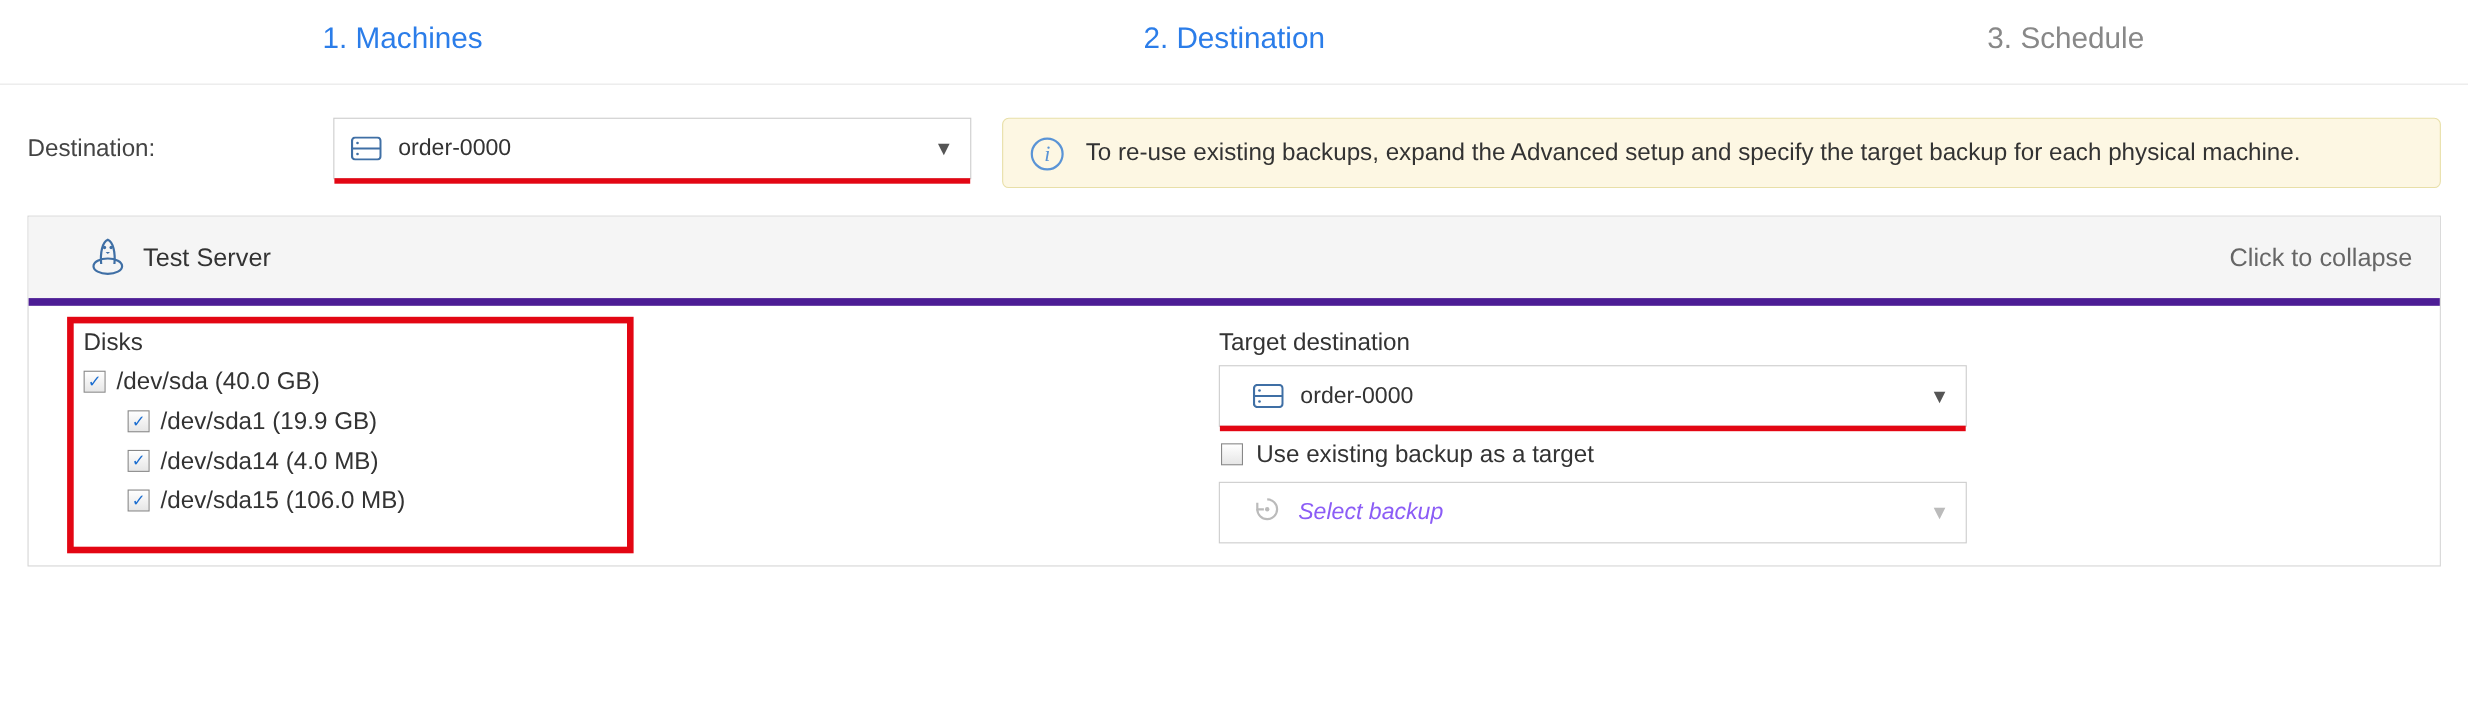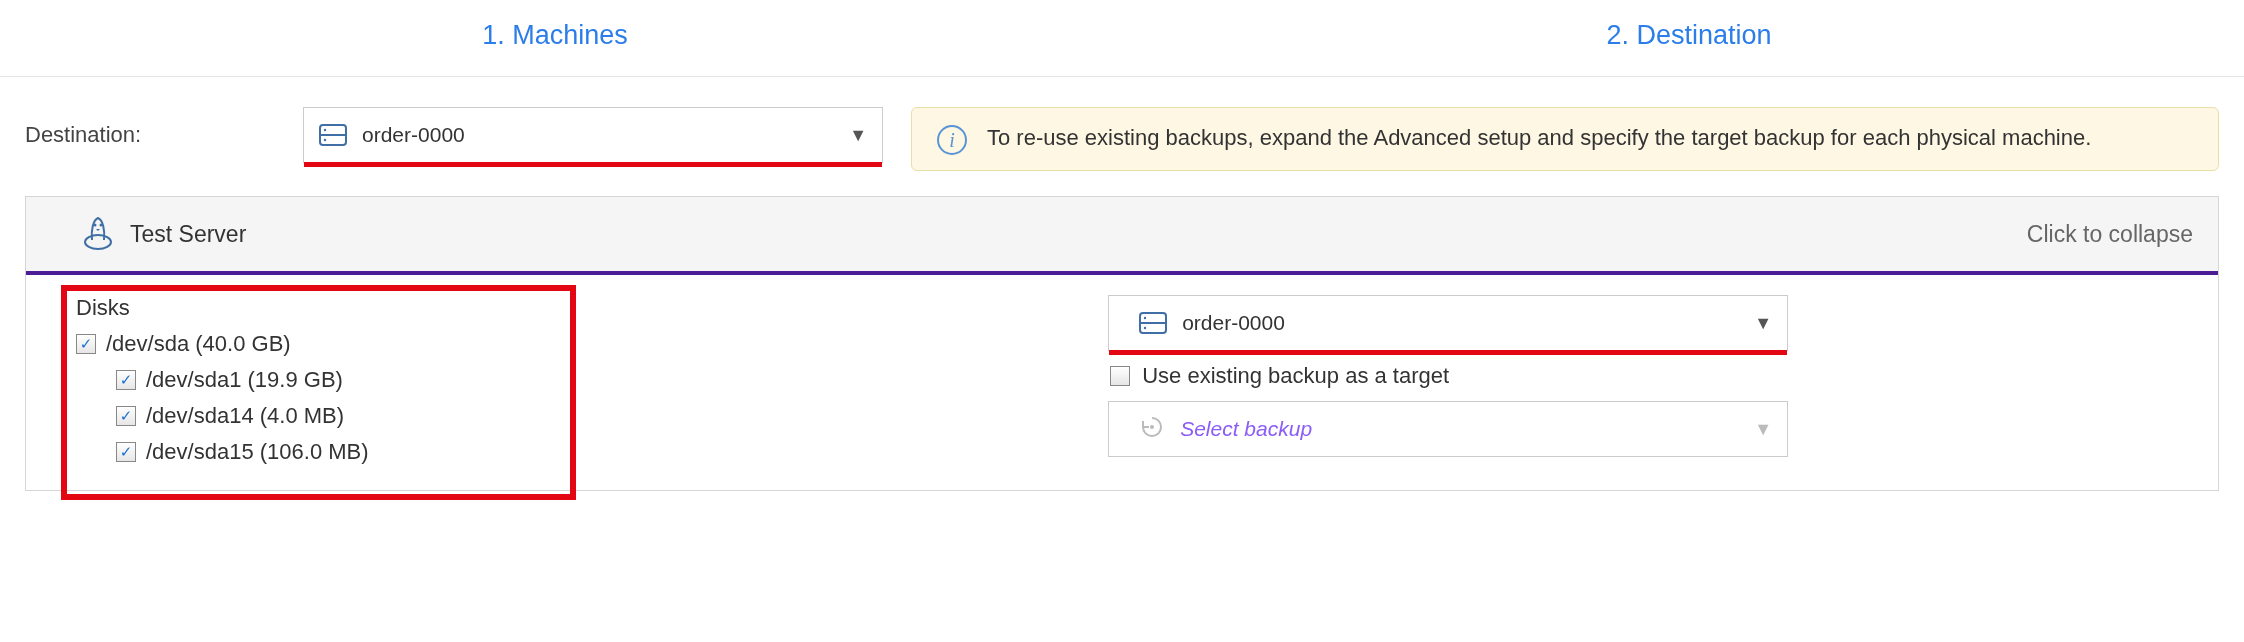--- a/index.html
+++ b/index.html
@@ -93,21 +93,21 @@
   
   
   .section {
     border: 1px solid #d6d6d6;
   }
   .section-header {
     display:flex;
     align-items:center;
     gap: 15px;
     background: #f5f5f5;
-    border-bottom: 4px solid #4c1d95;
+    border-bottom: 7px solid #4c1d95;
     padding: 15px 25px 15px 55px;
     font-size: 23px;
   }
   .section-header .collapse-hint { margin-left:auto; color:#666;text-align:right; }
   .section-body {
     display:flex;
     padding: 20px 0;
   }
   .col-left { flex: 0 0 48%; padding: 0 30px; position:relative; }
   .col-right { flex: 1; padding: 0 30px; }
@@ -153,20 +153,21 @@
   .penguin-icon svg { width:34px; height:38px; }
   .undo-icon svg { width:26px; height:26px; }
   .spacer-left { margin-left: 15px; }
 </style>
 </head>
 <body>
 
 <div class="steps">
   <div class="step active">1. Machines</div>
   <div class="step active">2. Destination</div>
+  <div class="step">3. Schedule</div>
 </div>
 
 <div class="content">
   <div class="row">
     <div class="label">Destination:</div>
     <div class="select select-lg underlined">
       <span class="server-icon">
         <svg viewBox="0 0 28 22">
             <rect x="1" y="1" width="26" height="20" rx="3" fill="none" stroke="#3f6fa5" stroke-width="2"></rect>
             <line x1="1" y1="11" x2="27" y2="11" stroke="#3f6fa5" stroke-width="2"></line>
@@ -214,20 +215,21 @@
             <span class="chk">✓</span>
             <span>/dev/sda14 (4.0 MB)</span>
           </li>
           <li class="child">
             <span class="chk">✓</span>
             <span>/dev/sda15 (106.0 MB)</span>
           </li>
         </ul>
       </div>
       <div class="col-right">
+        <div class="field-label">Target destination</div>
         <div class="select select-md underlined">
           <span class="server-icon spacer-left">
             <svg viewBox="0 0 28 22">
                 <rect x="1" y="1" width="26" height="20" rx="3" fill="none" stroke="#3f6fa5" stroke-width="2"></rect>
                 <line x1="1" y1="11" x2="27" y2="11" stroke="#3f6fa5" stroke-width="2"></line>
                 <circle cx="6" cy="6" r="1.2" fill="#3f6fa5"></circle>
                 <circle cx="6" cy="16" r="1.2" fill="#3f6fa5"></circle>
               </svg>
           </span>
           <span>order-0000</span>

